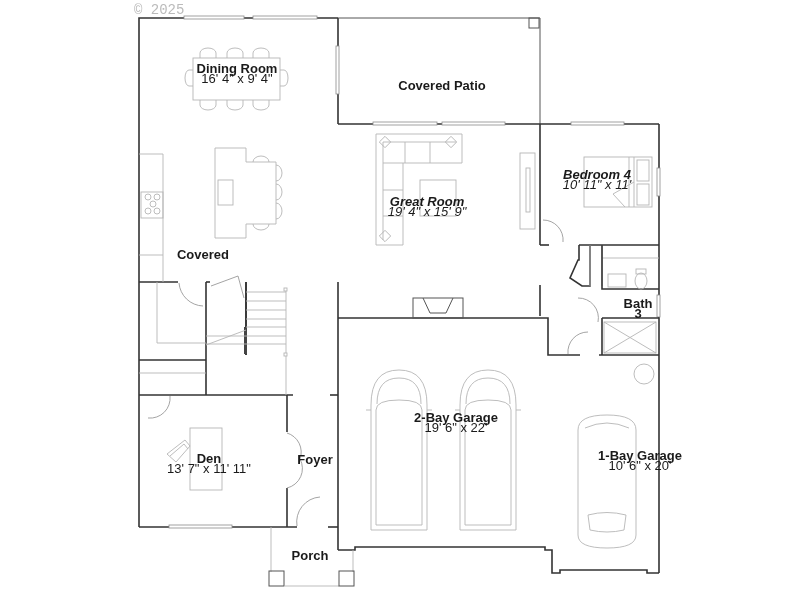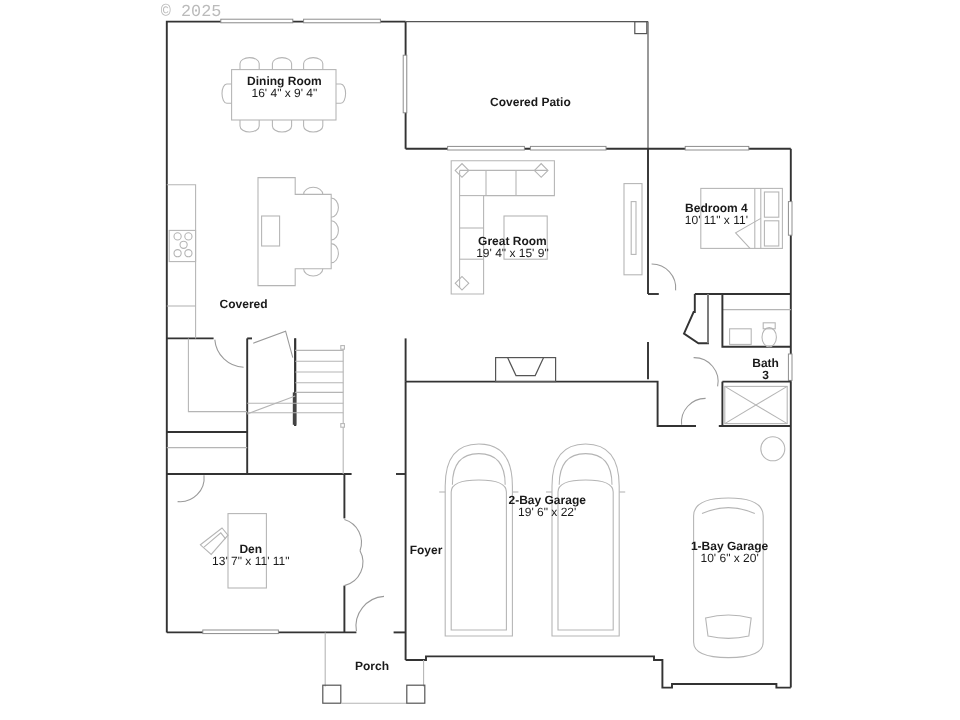--- a/index.html
+++ b/index.html
@@ -4,21 +4,21 @@
 <style>
   html, body { margin: 0; padding: 0; background: #ffffff; }
   body { width: 800px; height: 600px; position: relative; overflow: hidden; font-family: "Liberation Sans", sans-serif; }
   #plan { position: absolute; left: 0; top: 0; }
   .wall { stroke: #333333; stroke-width: 1.6; fill: none; }
   .wall-thin { stroke: #555555; stroke-width: 1; fill: none; }
   .fx { stroke: #b5b5b5; stroke-width: 0.9; fill: none; }
   .fx-fill { stroke: #b5b5b5; stroke-width: 0.9; fill: #ffffff; }
   .win { stroke: #8a8a8a; stroke-width: 0.8; fill: #ffffff; }
   .door { stroke: #9a9a9a; stroke-width: 0.9; fill: none; }
-  .lbl { position: absolute; text-align: center; font-size: 10px; line-height: 10px; color: #1a1a1a; font-weight: bold; white-space: nowrap; transform: translateX(-50%); }
+  .lbl { position: absolute; text-align: center; font-size: 13px; line-height: 10px; color: #1a1a1a; font-weight: bold; white-space: nowrap; transform: translateX(-50%); }
   .lbl .dim { display: block; font-weight: normal; }
   .copy { position: absolute; left: 102px; top: 2px; font-family: Liberation Mono, monospace; font-size: 14px; color: #bbbbbb; margin-left: 32px; }
 </style>
 </head>
 <body>
 
 <div class="copy">© 2025</div>
 
 <svg id="plan" width="800" height="600" viewBox="0 0 800 600">
 
@@ -227,45 +227,45 @@
   </g>
 </svg>
 
 <div class="lbl" style="left:237px;top:64px;">
   <span>Dining Room</span>
   <span class="dim">16' 4" x 9' 4"</span>
 </div>
 <div class="lbl" style="left:442px;top:69px;margin-top:12px;">
   <span>Covered Patio</span>
 </div>
-<div class="lbl" style="left:427px;top:197px;">
+<div class="lbl" style="left:427px;top:197px;font-style:italic;">
   <span>Great Room</span>
   <span class="dim">19' 4" x 15' 9"</span>
 </div>
-<div class="lbl" style="left:597px;top:170px;">
+<div class="lbl" style="left:597px;top:170px;font-style:italic;">
   <span>Bedroom 4</span>
   <span class="dim">10' 11" x 11'</span>
 </div>
 <div class="lbl" style="left:203px;top:250px;">
   <span>Covered</span>
 </div>
 <div class="lbl" style="left:638px;top:299px;">
   <span>Bath</span>
   <span class="dim" style="font-weight:bold">3</span>
 </div>
 <div class="lbl" style="left:456px;top:413px;">
   <span>2-Bay Garage</span>
   <span class="dim">19' 6" x 22'</span>
 </div>
-<div class="lbl" style="left:608px;top:451px;">
+<div class="lbl" style="left:640px;top:451px;">
   <span>1-Bay Garage</span>
   <span class="dim">10' 6" x 20'</span>
 </div>
 <div class="lbl" style="left:209px;top:454px;">
   <span>Den</span>
   <span class="dim">13' 7" x 11' 11"</span>
 </div>
-<div class="lbl" style="left:315px;top:455px;margin-left:40px;">
+<div class="lbl" style="left:315px;top:455px;">
   <span>Foyer</span>
 </div>
 <div class="lbl" style="left:310px;top:551px;text-align:right;">
   <span>Porch</span>
 </div>
 
 </body></html>

